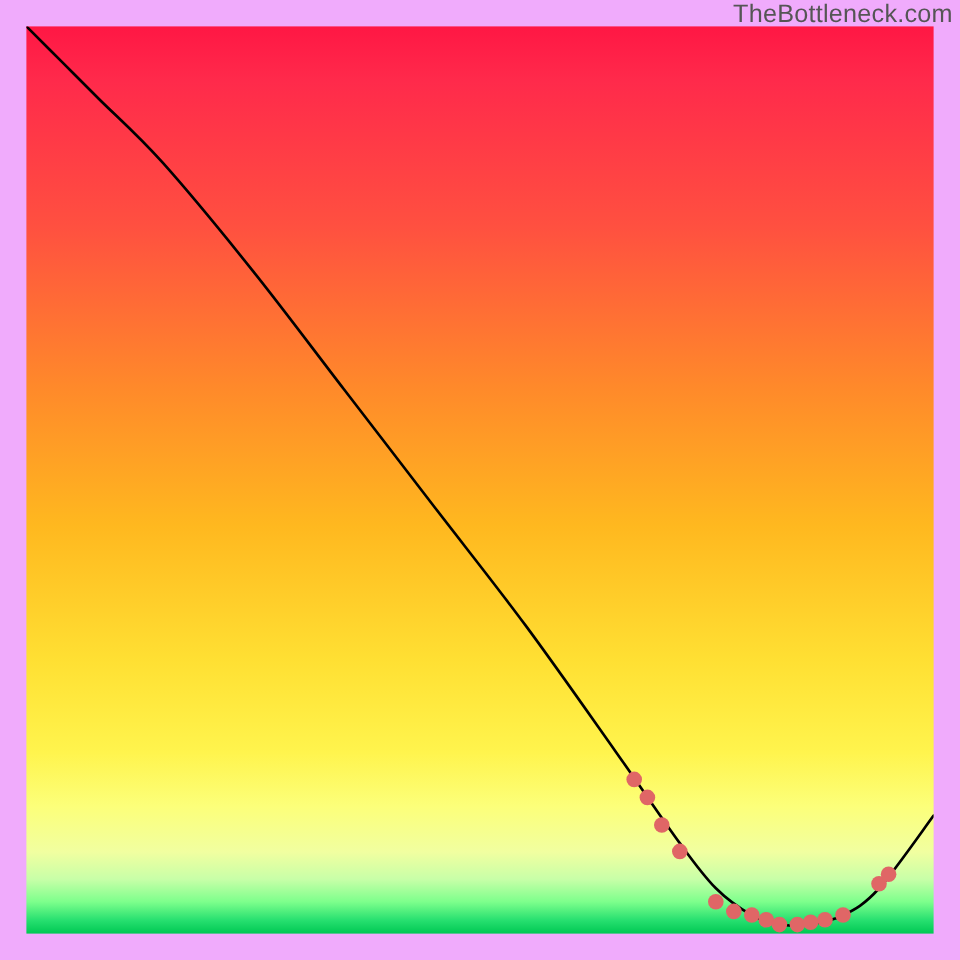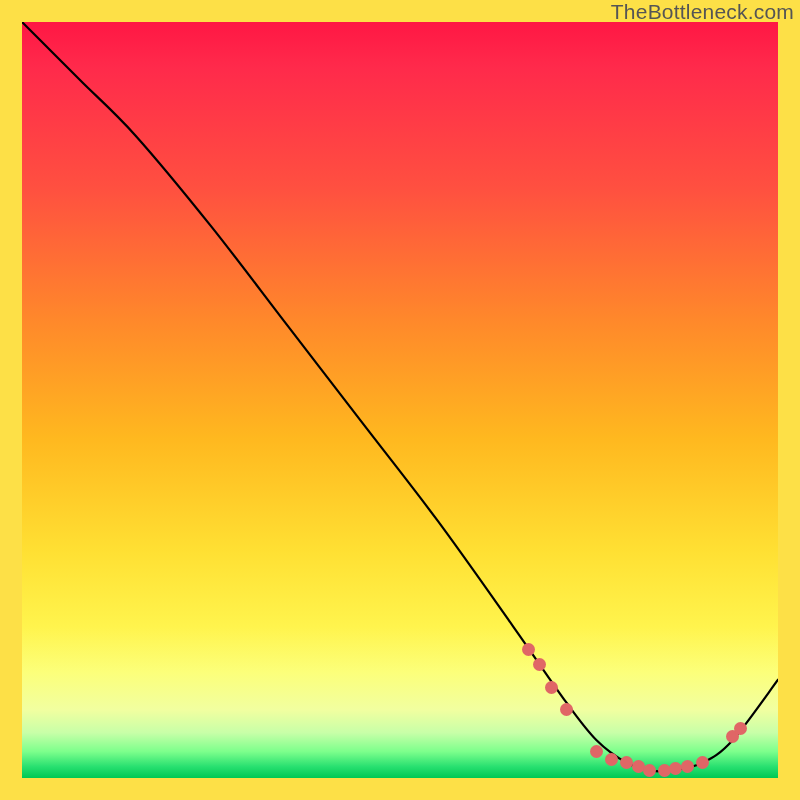--- a/index.html
+++ b/index.html
@@ -8,21 +8,21 @@
     width: 800px;
     height: 800px;
     background: #000;
     font-family: Arial, Helvetica, sans-serif;
     overflow: hidden;
   }
   .frame {
     position: relative;
     width: 800px;
     height: 800px;
-    background: #fde047;
+    background: #f0abfc;
   }
   .plot {
     position: absolute;
     left: 22px;
     top: 22px;
     width: 756px;
     height: 756px;
     
     background: linear-gradient(
       to bottom,

